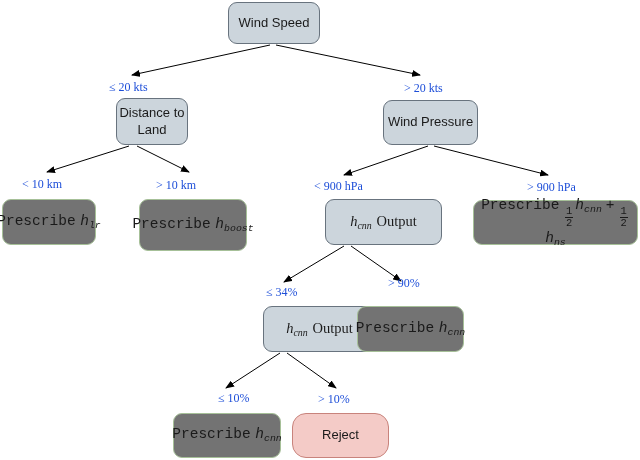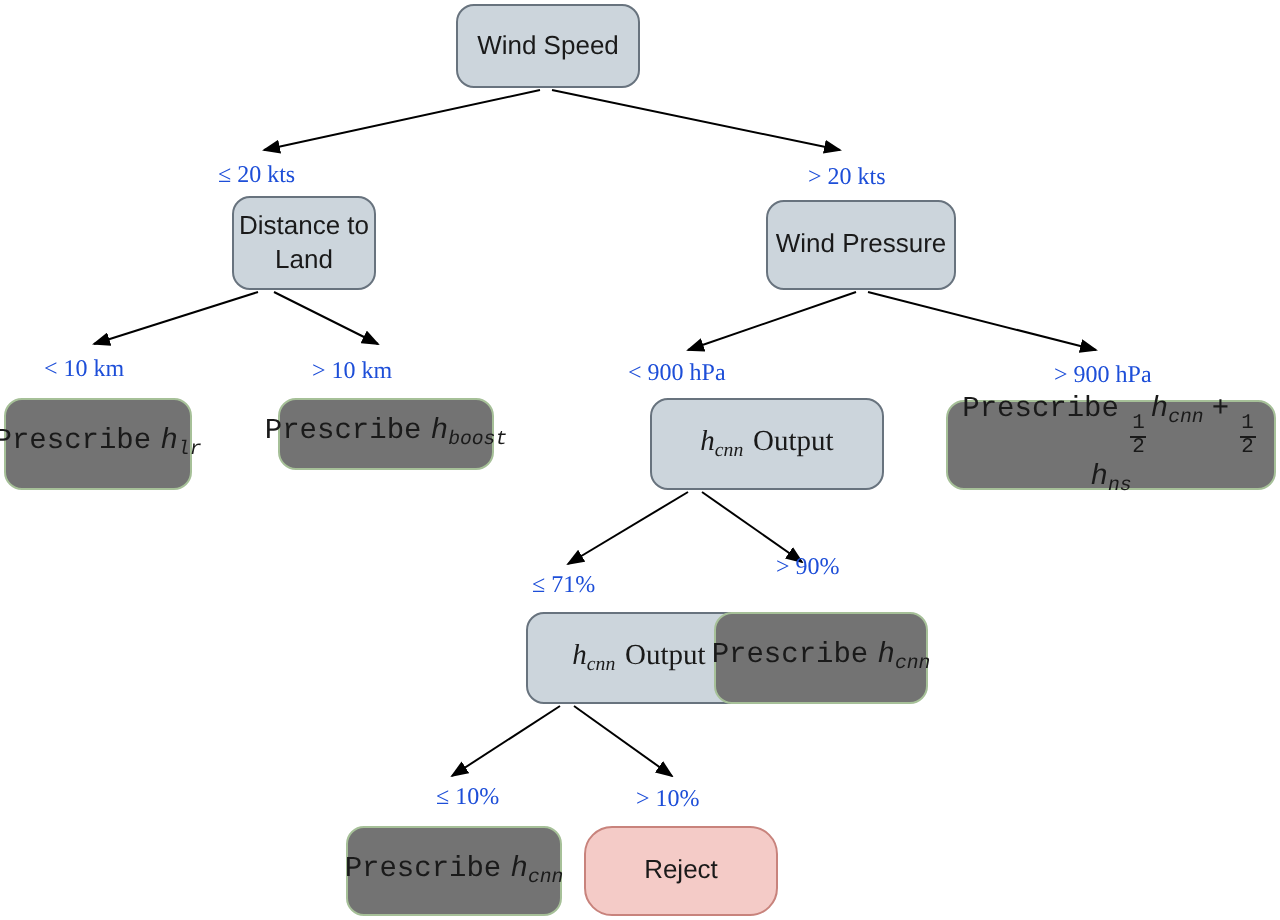--- a/index.html
+++ b/index.html
@@ -80,21 +80,21 @@
   }
   .frac .den {
     border-top: 1px solid #1a1a1a;
     padding: 0 1px;
   }
   
   .n-wind-speed      { left: 228px; top: 2px;   width: 92px;  height: 42px; }
   .n-distance        { left: 87px;  top: 98px;  width: 72px;  height: 47px; margin-left: 29px; }
   .n-wind-pressure   { left: 383px; top: 100px; width: 95px;  height: 45px; }
   .n-hlr             { left: 2px;   top: 199px; width: 94px;  height: 46px; }
-  .n-hboost          { left: 139px; top: 199px; width: 108px; height: 36px; }
+  .n-hboost          { left: 139px; top: 199px; width: 108px; height: 52px; }
   .n-hcnn-out-1      { left: 289px; top: 199px; width: 117px; height: 46px; }
   .n-mix             { left: 473px; top: 200px; width: 165px; height: 45px; }
   .n-hcnn-out-2      { left: 227px; top: 306px; width: 113px; height: 46px; }
   .n-hcnn-90         { left: 357px; top: 306px; width: 107px; height: 46px; }
   .n-hcnn-10         { left: 173px; top: 413px; width: 108px; height: 45px; }
   .n-reject          { left: 292px; top: 413px; width: 97px;  height: 45px; border-radius: 14px; }
   
   .l-le20   { left: 109px; top: 80px; }
   .l-gt20   { left: 404px; top: 81px; }
   .l-lt10km { left: 22px;  top: 177px; }
@@ -195,18 +195,18 @@
   <div class="node reject-node n-reject">
     <span>Reject</span>
   </div>
 
   <span class="edge-label l-le20">≤ 20 kts</span>
   <span class="edge-label l-gt20">&gt; 20 kts</span>
   <span class="edge-label l-lt10km">&lt; 10 km</span>
   <span class="edge-label l-gt10km">&gt; 10 km</span>
   <span class="edge-label l-lt900">&lt; 900 hPa</span>
   <span class="edge-label l-gt900">&gt; 900 hPa</span>
-  <span class="edge-label l-le90">≤ 71%</span>
+  <span class="edge-label l-le90">≤ 34%</span>
   <span class="edge-label l-gt90">&gt; 90%</span>
   <span class="edge-label l-le10">≤ 10%</span>
   <span class="edge-label l-gt10">&gt; 10%</span>
 
 </div>
 
 </body></html>

